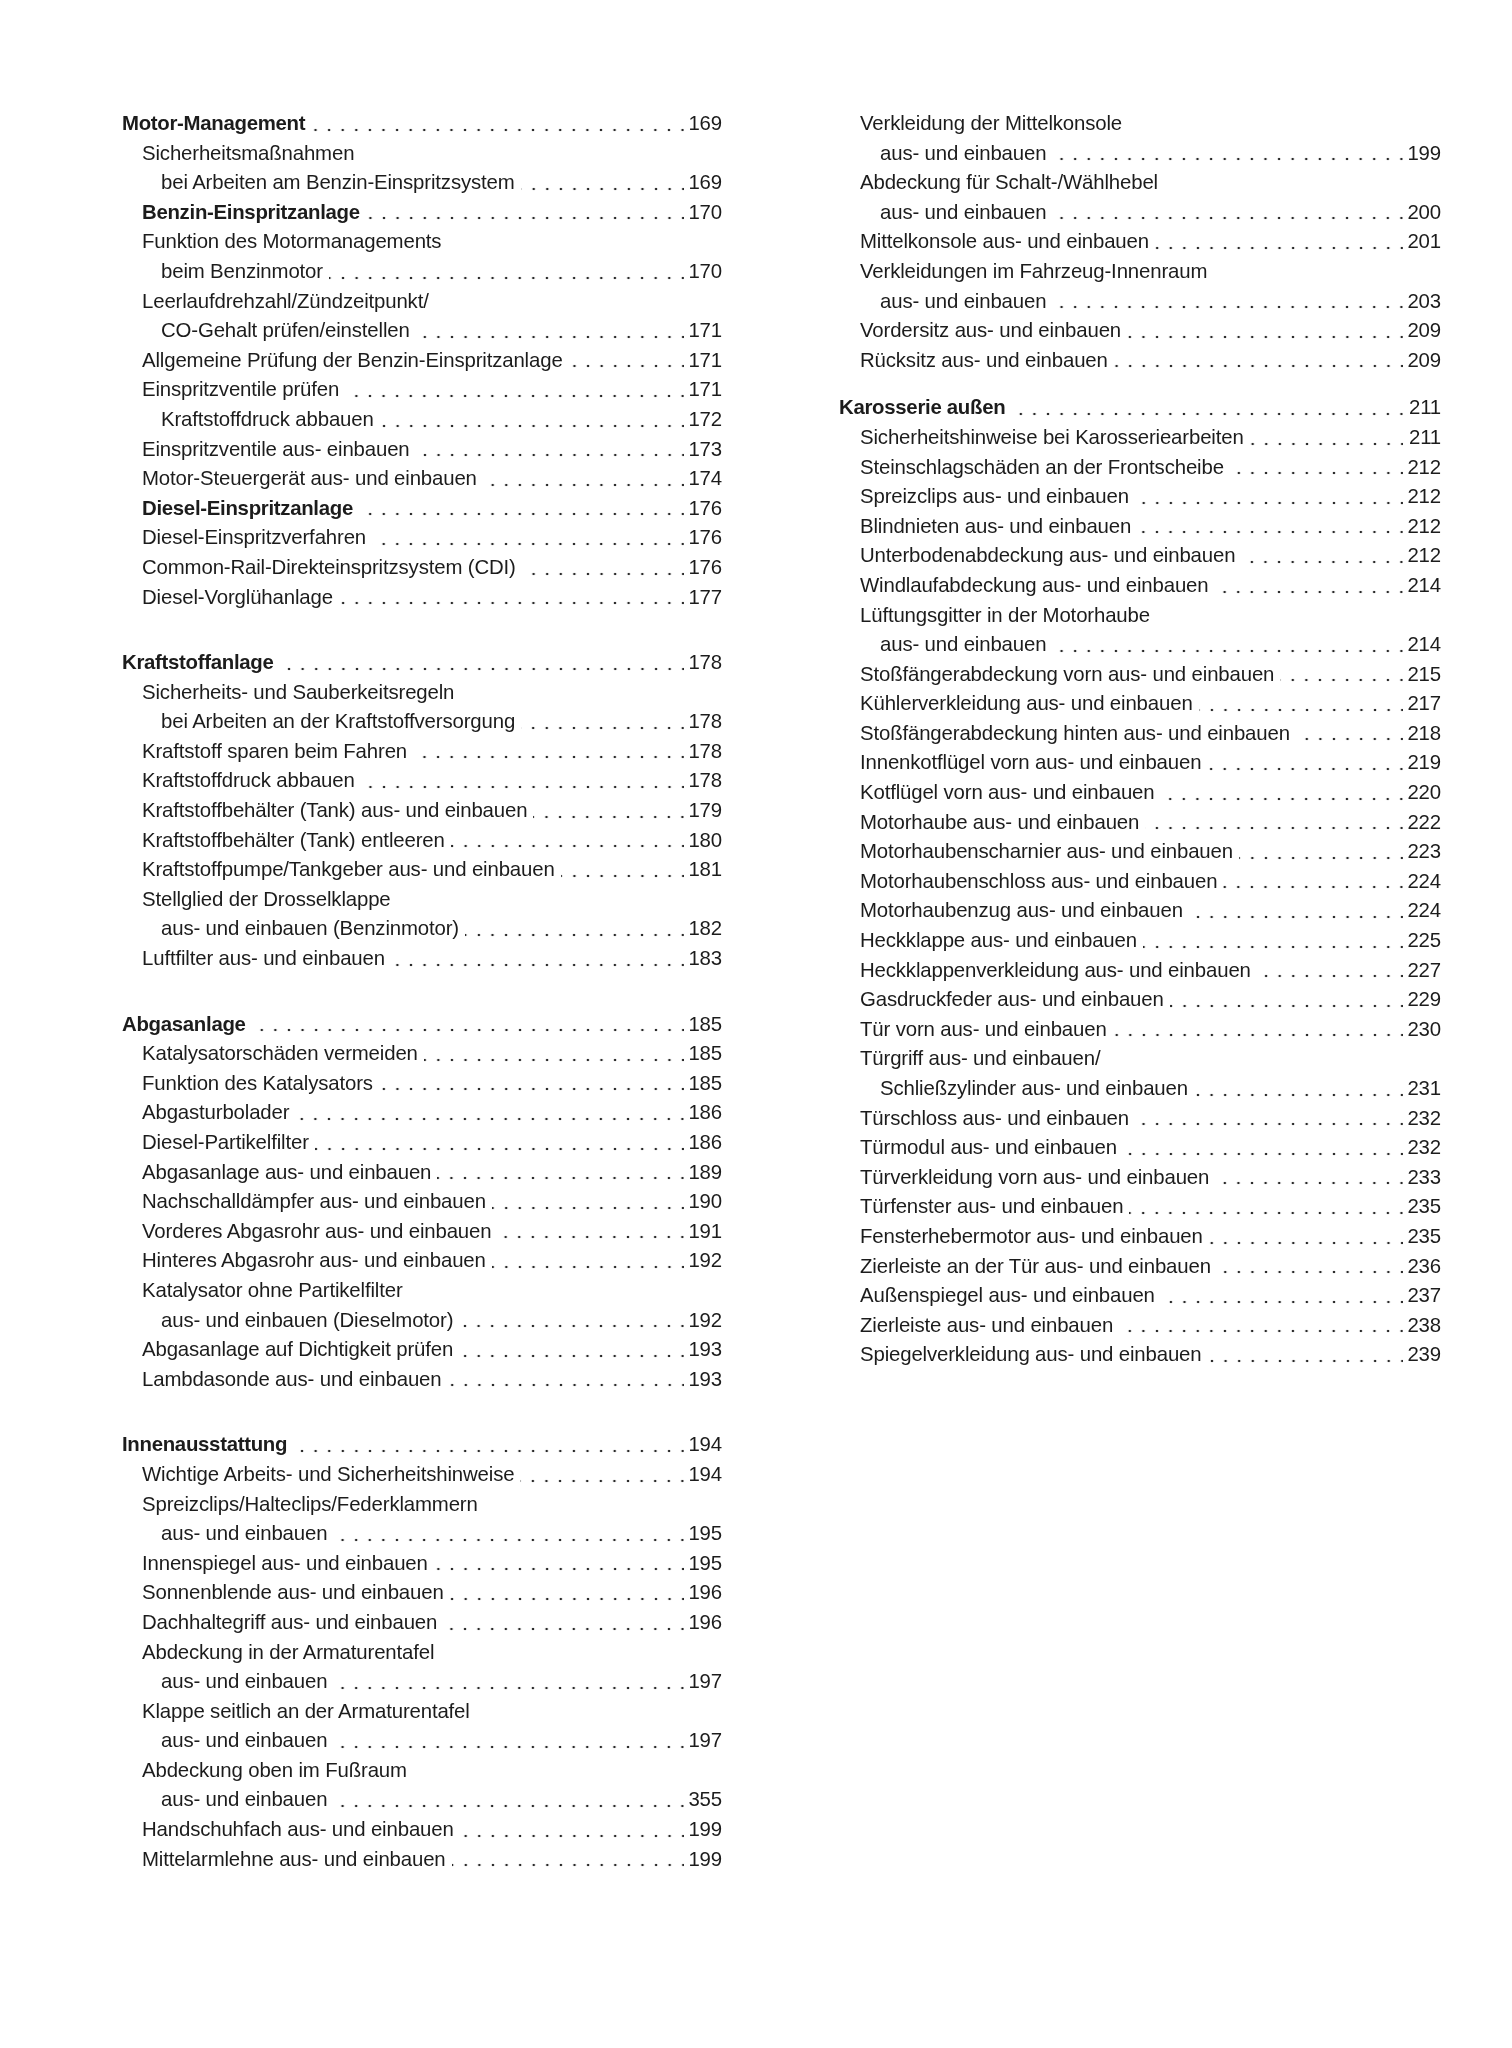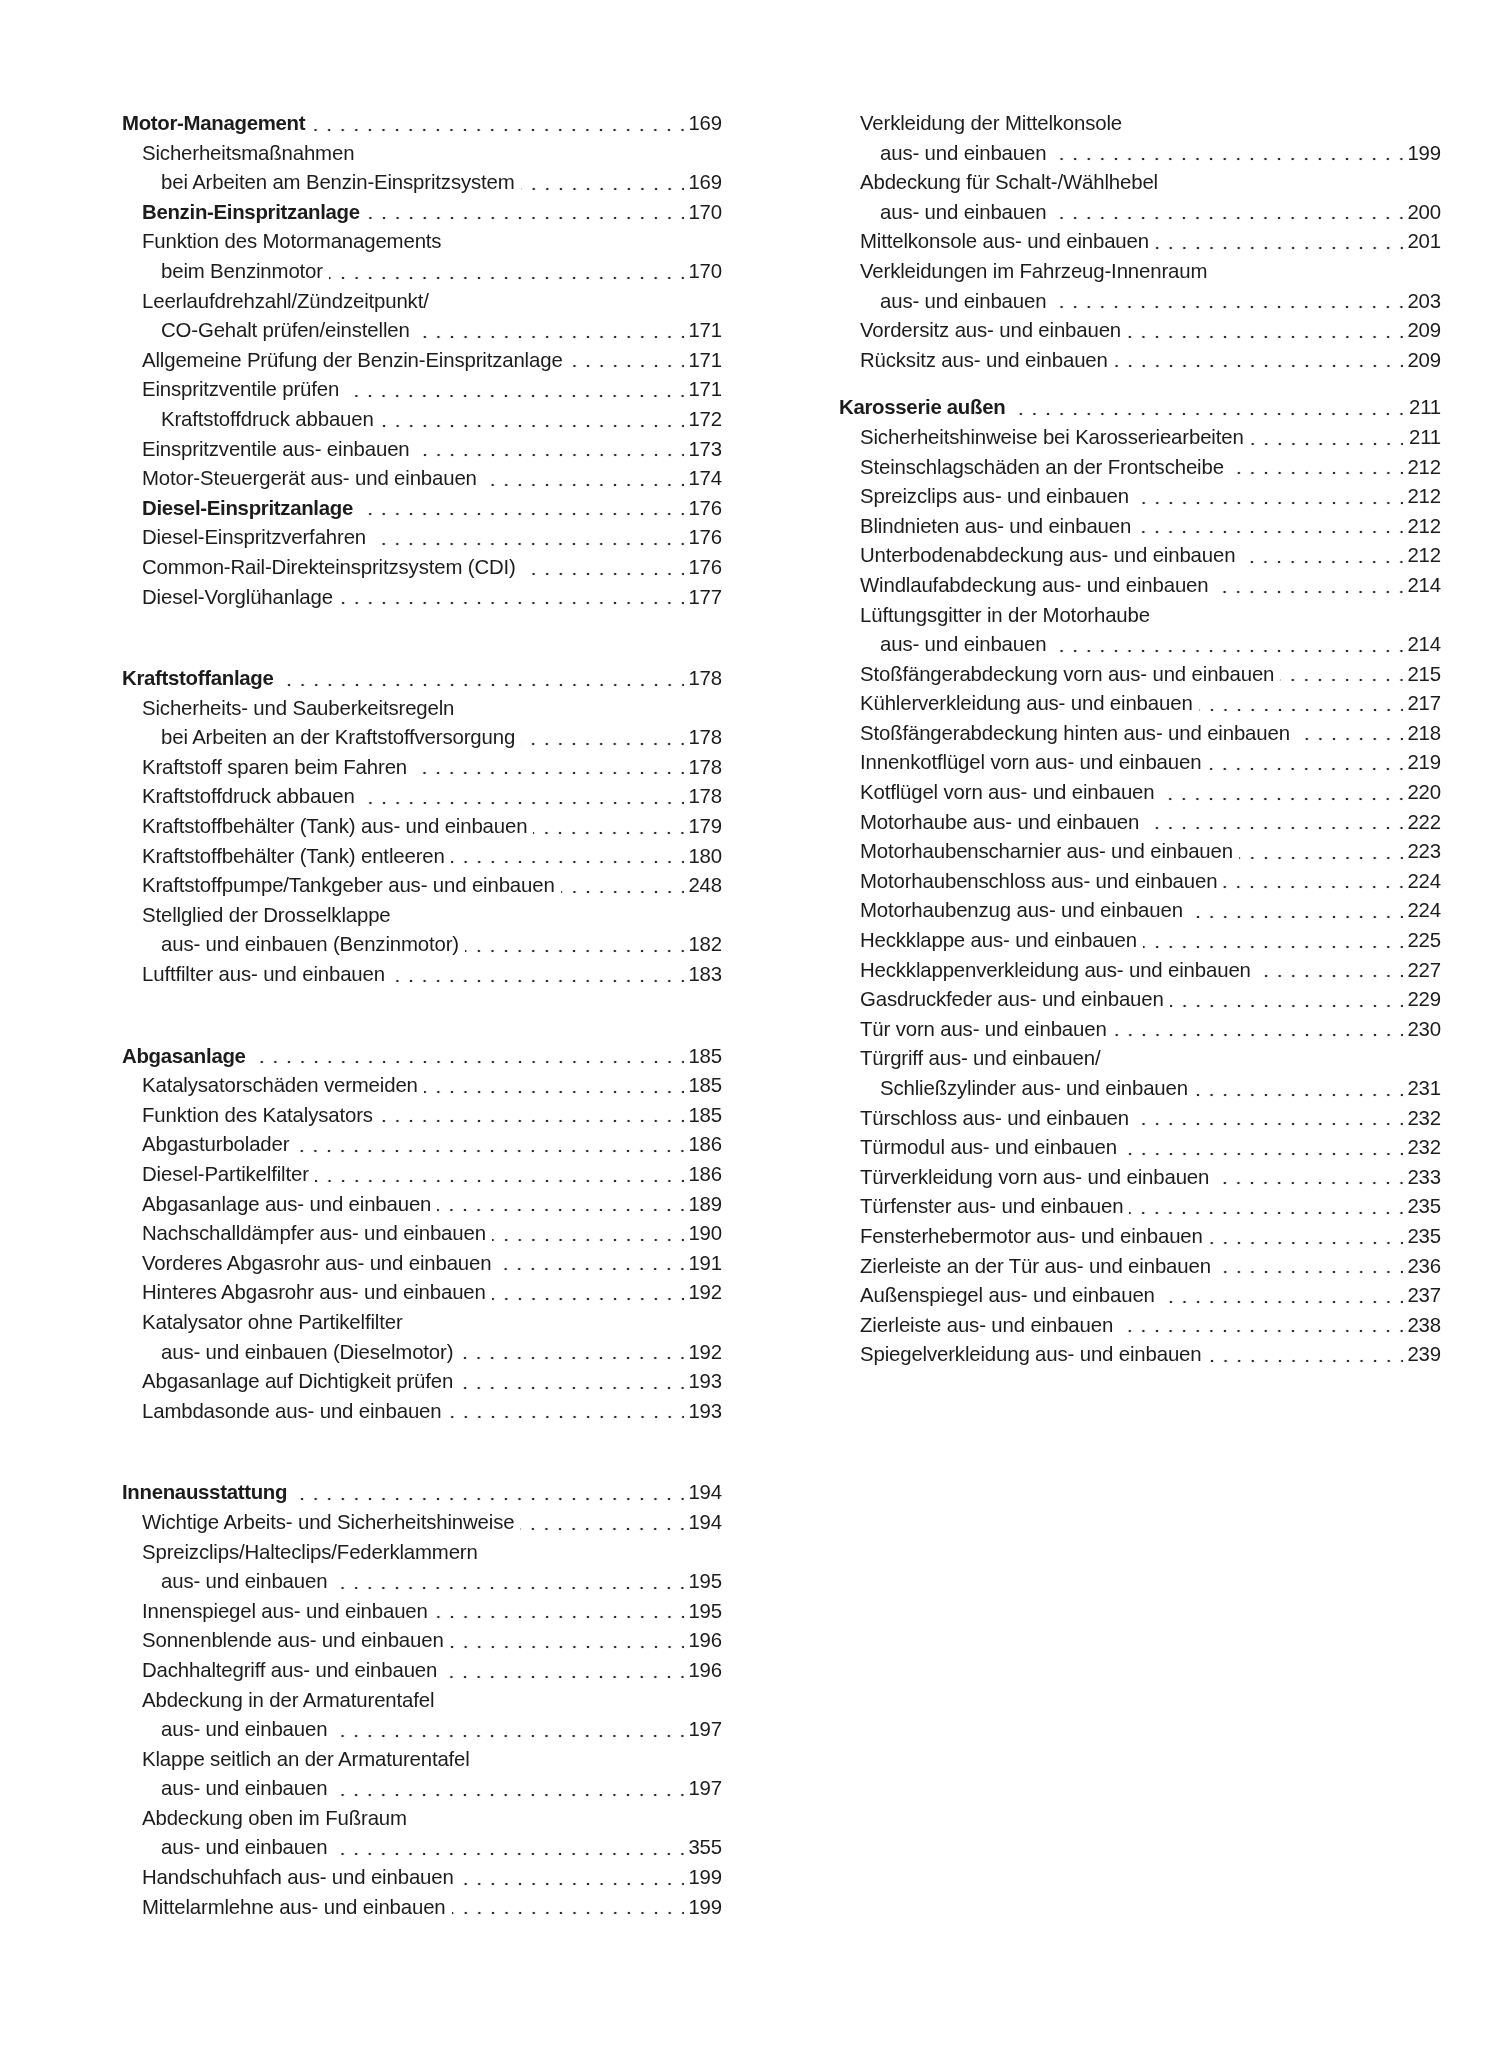--- a/index.html
+++ b/index.html
@@ -2,21 +2,21 @@
 <html><head>
 <meta charset="utf-8">
 <style>
   html, body { margin: 0; padding: 0; background: #ffffff; }
   body { width: 1512px; height: 2048px; position: relative; overflow: hidden;
          font-family: "Liberation Sans", "DejaVu Sans", sans-serif; color: #1c1c1c; }
   .col { position: absolute; top: 109px; }
   .col-left { left: 122px; width: 600px; }
   .col-right { left: 839px; width: 602px; }
   .section { margin: 0; }
-  .col-left .section + .section { margin-top: 52px; }
+  .col-left .section + .section { margin-top: 36px; }
   .col-right .section + .section { margin-top: 18px; }
   .row { position: relative; display: flex; align-items: baseline; height: 29.6px; line-height: 29.6px;
          font-size: 20.4px; white-space: nowrap; letter-spacing: -0.15px; }
   .row .label { flex: 0 0 auto; padding-right: 6px; background: #fff; position: relative; z-index: 1; }
   .row .leader { flex: 1 1 auto; height: 29.6px; position: relative; align-self: stretch;
                  background-image: radial-gradient(circle, #2a2a2a 1.2px, rgba(255,255,255,0) 1.6px);
                  background-size: 13.6px 4px; background-repeat: repeat-x;
                  background-position: right 8px bottom 7px; }
   .row .page { flex: 0 0 auto; width: 38px; text-align: right; }
   .row.heading .label { font-weight: bold; letter-spacing: -0.3px; }
@@ -144,21 +144,21 @@
     <span class="page">179</span>
   </div>
       <div class="row lvl1">
     <span class="label">Kraftstoffbehälter (Tank) entleeren</span>
     <span class="leader"></span>
     <span class="page">180</span>
   </div>
       <div class="row lvl1">
     <span class="label">Kraftstoffpumpe/Tankgeber aus- und einbauen</span>
     <span class="leader"></span>
-    <span class="page">248</span>
+    <span class="page">181</span>
   </div>
       <div class="row lvl1 nopage">
     <span class="label">Stellglied der Drosselklappe</span>
 
   </div>
       <div class="row lvl2">
     <span class="label">aus- und einbauen (Benzinmotor)</span>
     <span class="leader"></span>
     <span class="page">182</span>
   </div>

